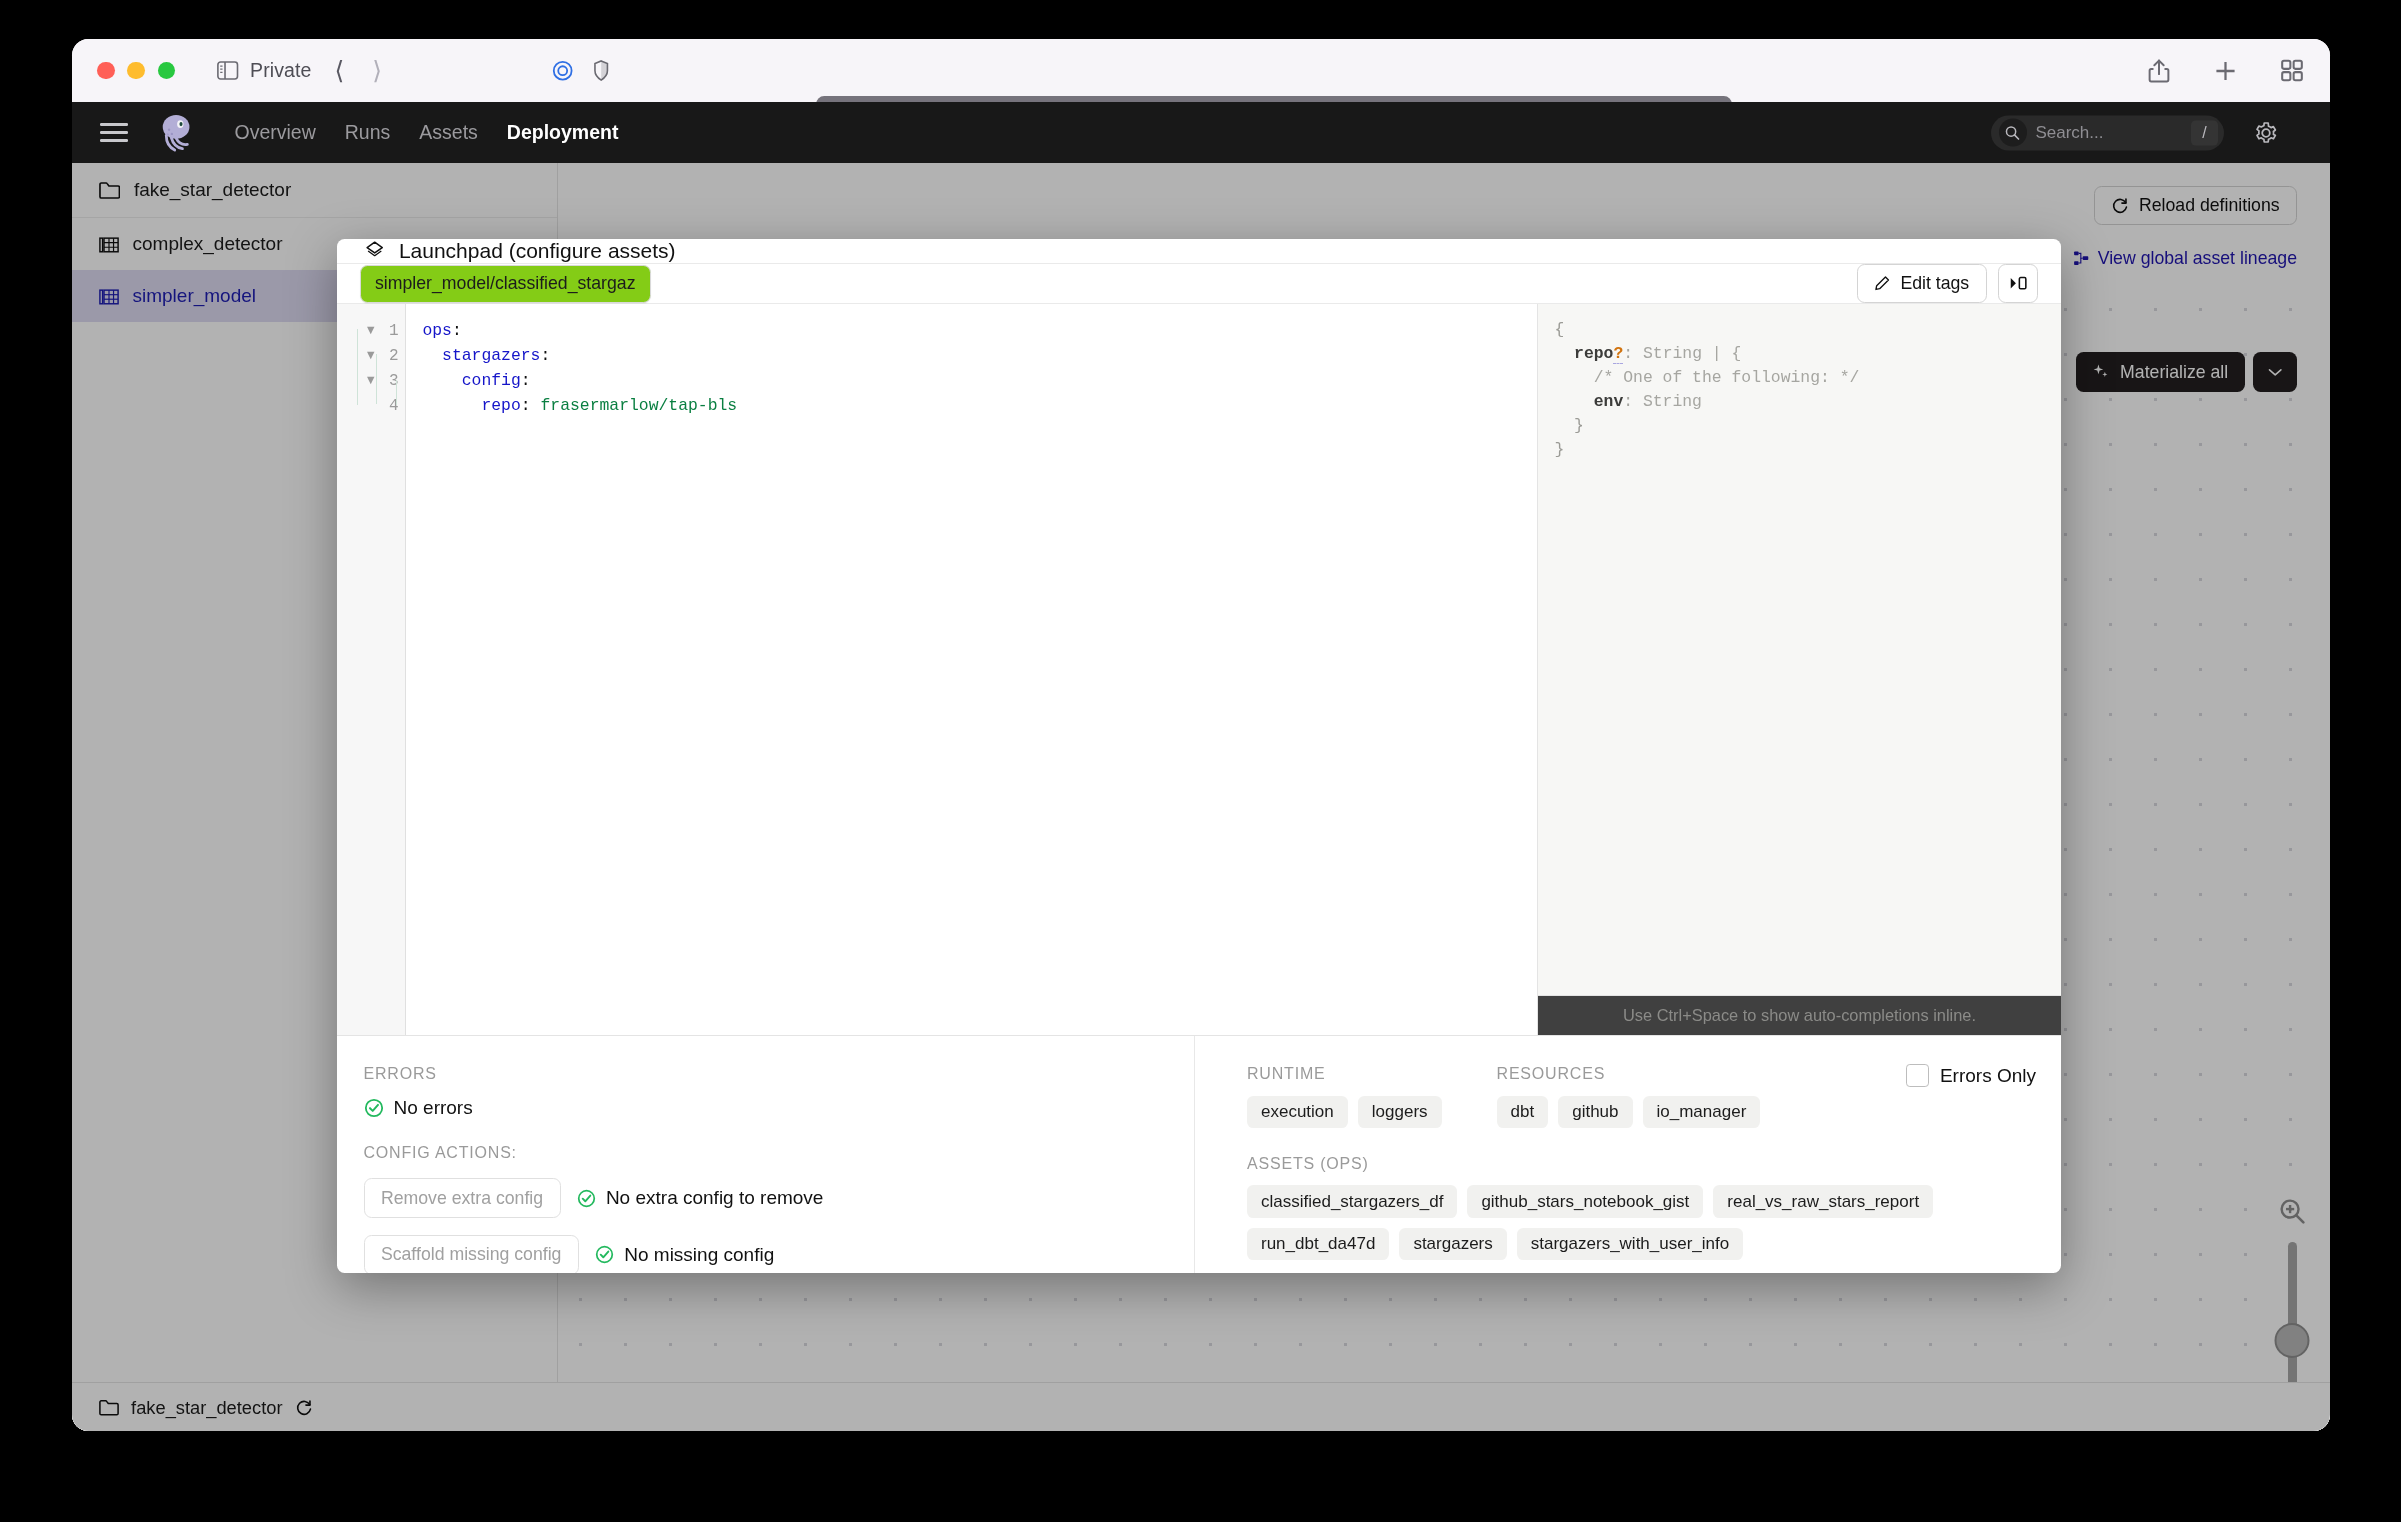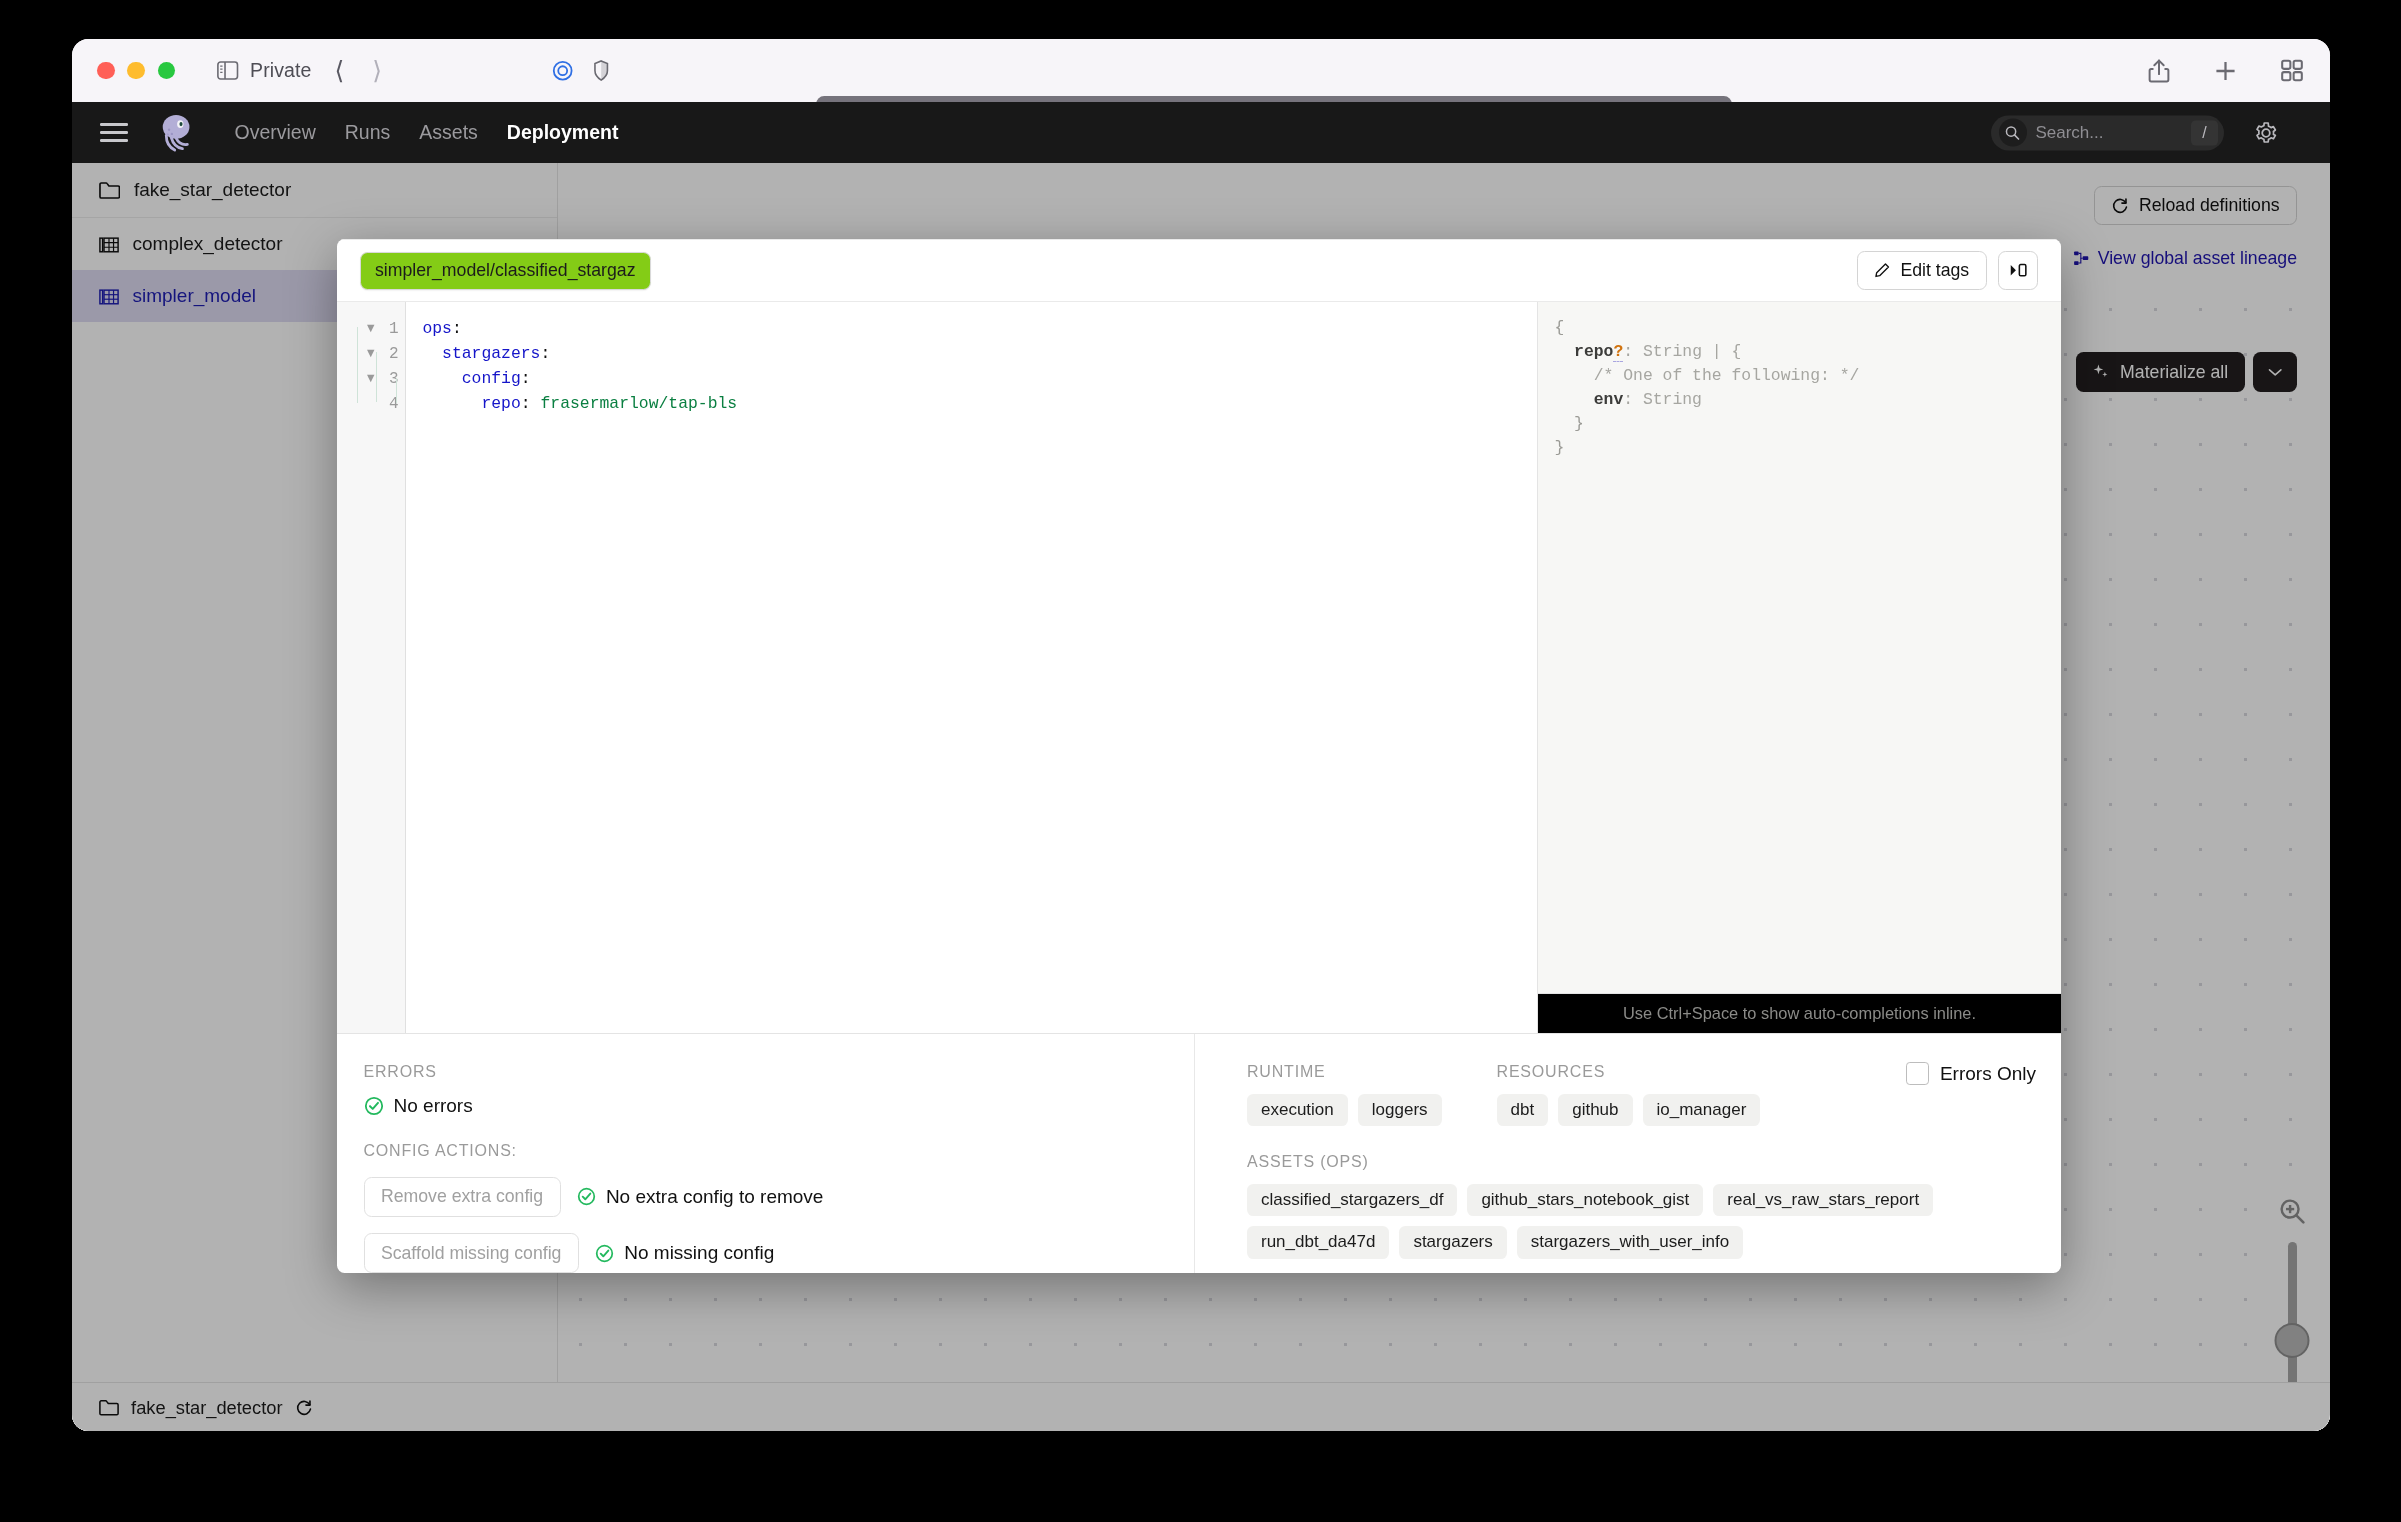--- a/index.html
+++ b/index.html
@@ -142,21 +142,21 @@
   .p { color:#111; }
   .indentguide { position:absolute; top:0; bottom:0; width:1.3px; background:#cfe3d8; }
 
   .schema-pane { flex:1; background:#f7f7f5; display:flex; flex-direction:column; position:relative;}
   .schema-code { padding: 14px 0 0 16.4px; font-family:"Liberation Mono", monospace; font-size: 16.4px; color:#9b9b96; }
   .sline { height: 24px; line-height: 24px; white-space: pre; }
   .s-key { color:#3c3c3a; font-weight:700; }
   .s-opt { color:#d1730e; font-weight:700; border-bottom: 1.3px dashed #a9a6e0; }
   .s-type { color:#a6a6a1; }
   .hint-bar { position:absolute; left:0; right:0; bottom:0; height: 40px; border-top:0.6px solid #e4e4e4;
-              display:flex; align-items:center; justify-content:center; font-size: 16.4px; color:#8b8b88; background:#000000;}
+              display:flex; align-items:center; justify-content:center; font-size: 16.4px; color:#8b8b88; background:#404040;}
 
   .lower { flex:1; display:flex; position:relative;gap:32px; }
   .errcol { width: 858px; padding: 29px 0 0 26.5px; border-right:0.6px solid #e8e8e8;}
   .sect-label { font-size: 16px; color:#9a9a9a; letter-spacing: 0.8px; }
   .ok-row { display:flex; align-items:center; gap: 10px; margin-top: 14px; font-size: 19px; color:#111; }
   .btn-ghost { height:40px; padding: 0 16.4px; border:0.6px solid #e0e0e0; border-radius:7.6px; background:#fff;
                font-size:17.7px; color:#a0a0a0; display:inline-flex; align-items:center;}
   .action-row { display:flex; align-items:center; gap: 16.4px; margin-top: 16.4px; }
   .rescol { flex:1; padding: 29px 0 0 20px; position:relative; }
   .chips { display:flex; flex-wrap:wrap; gap: 10px; margin-top: 12.6px; max-width: 839px;}
@@ -419,20 +419,29 @@
                 <path d="M18.6 2.6 V7.6 H13.6" fill="none" stroke="#111" stroke-width="2" stroke-linecap="round" stroke-linejoin="round"></path>
               </svg>
           </span>
         </div>
       </div>
 
       <div class="dim-overlay"></div>
 
       <div class="dialog">
 
+        <div class="dlg-title">
+          <span>
+            <svg width="21.4" height="21.4" viewBox="0 0 24 24">
+                <path d="M12 2.5 L20.5 8.5 L12 14.5 L3.5 8.5 Z" fill="none" stroke="#111" stroke-width="1.7" stroke-linejoin="round"></path>
+                <path d="M4.6 12.4 L12 17.6 L19.4 12.4" fill="none" stroke="#111" stroke-width="1.5" stroke-linejoin="round"></path>
+              </svg>
+          </span>
+          <span>Launchpad (configure assets)</span>
+        </div>
 
         <div class="dlg-tabbar">
           <div class="sess-tab">
             <span>simpler_model/classified_stargaz</span>
           </div>
           <div class="tabbar-right">
             <div class="btn-outline">
               <span>
                 <svg width="16.4" height="16.4" viewBox="0 0 22 22">
                     <path d="M15.4 2.6 L19.4 6.6 L7.6 18.4 L2.6 19.4 L3.6 14.4 Z" fill="none" stroke="#111" stroke-width="1.8" stroke-linejoin="round"></path>

